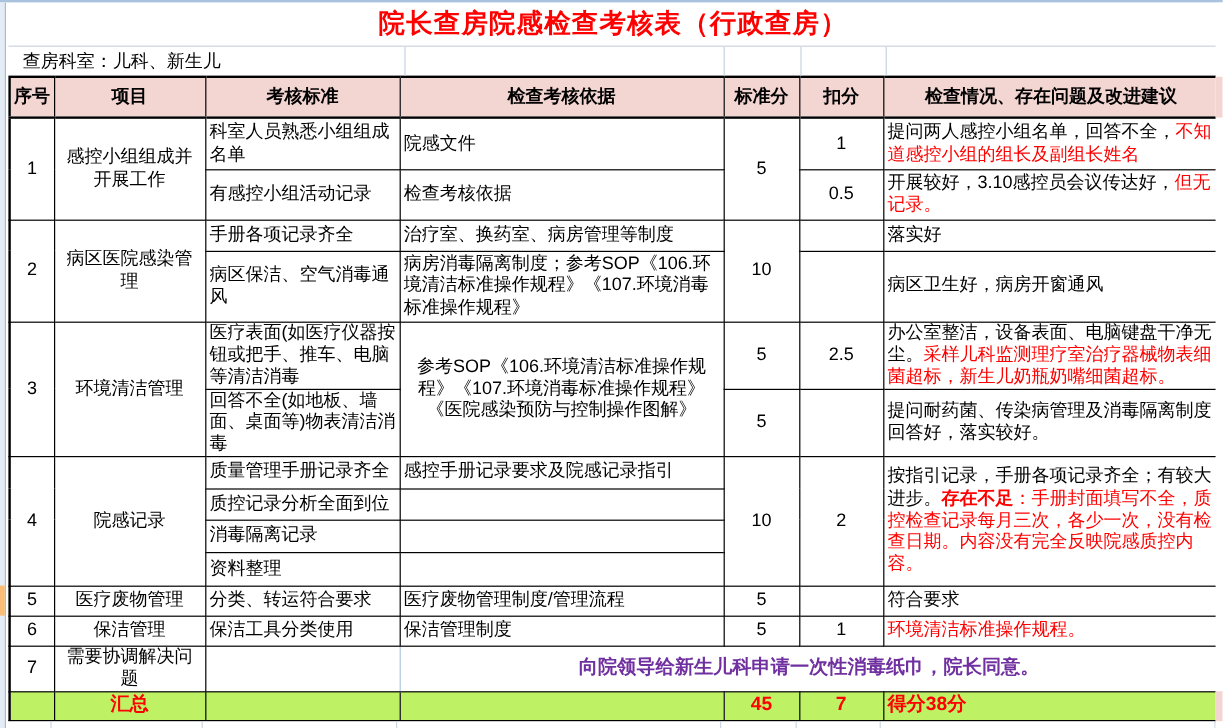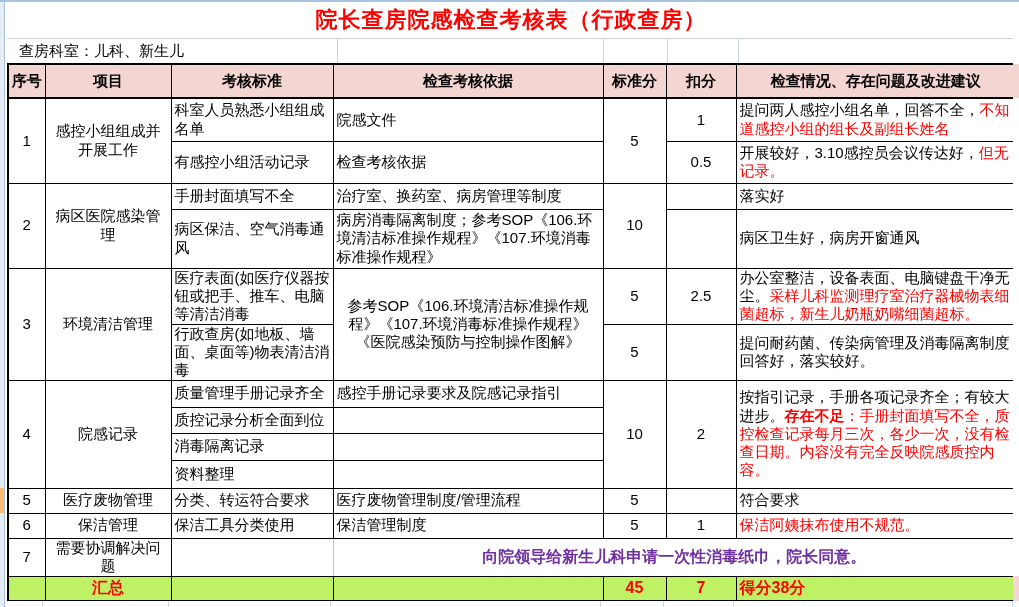--- a/index.html
+++ b/index.html
@@ -97,21 +97,21 @@
       <tr style="height:42px">
         <td>有感控小组活动记录</td>
         <td>检查考核依据</td>
         <td class="c">0.5</td>
         <td><span>开展较好，3.10感控员会议传达好，</span><span class="red">但无记录。</span></td>
       </tr>
 
       <tr style="height:26px">
         <td class="c" rowspan="2">2</td>
         <td class="c" rowspan="2">病区医院感染管理</td>
-        <td>手册封面填写不全</td>
+        <td>手册各项记录齐全</td>
         <td>治疗室、换药室、病房管理等制度</td>
         <td class="c" rowspan="2">10</td>
         <td class="c"></td>
         <td>落实好</td>
       </tr>
       <tr style="height:59px">
         <td>病区保洁、空气消毒通风</td>
         <td>病房消毒隔离制度；参考SOP《106.环境清洁标准操作规程》《107.环境消毒标准操作规程》</td>
         <td class="c"></td>
         <td>病区卫生好，病房开窗通风</td>
@@ -120,21 +120,21 @@
       <tr style="height:56px">
         <td class="c" rowspan="2">3</td>
         <td class="c" rowspan="2">环境清洁管理</td>
         <td>医疗表面(如医疗仪器按钮或把手、推车、电脑等清洁消毒</td>
         <td class="c" rowspan="2">参考SOP《106.环境清洁标准操作规程》《107.环境消毒标准操作规程》《医院感染预防与控制操作图解》</td>
         <td class="c">5</td>
         <td class="c">2.5</td>
         <td><span>办公室整洁，设备表面、电脑键盘干净无尘。</span><span class="red">采样儿科监测理疗室治疗器械物表细菌超标，新生儿奶瓶奶嘴细菌超标。</span></td>
       </tr>
       <tr style="height:56px">
-        <td>行政查房(如地板、墙面、桌面等)物表清洁消毒</td>
+        <td>回答不全(如地板、墙面、桌面等)物表清洁消毒</td>
         <td class="c">5</td>
         <td class="c"></td>
         <td>提问耐药菌、传染病管理及消毒隔离制度回答好，落实较好。</td>
       </tr>
 
       <tr style="height:27px">
         <td class="c" rowspan="4">4</td>
         <td class="c" rowspan="4">院感记录</td>
         <td>质量管理手册记录齐全</td>
         <td>感控手册记录要求及院感记录指引</td>
@@ -165,21 +165,21 @@
         <td>符合要求</td>
       </tr>
 
       <tr style="height:25px">
         <td class="c">6</td>
         <td class="c">保洁管理</td>
         <td>保洁工具分类使用</td>
         <td>保洁管理制度</td>
         <td class="c">5</td>
         <td class="c">1</td>
-        <td class="red">保洁阿姨抹布使用不规范。</td>
+        <td class="red">环境清洁标准操作规程。</td>
       </tr>
 
       <tr style="height:38px">
         <td class="c">7</td>
         <td class="c">需要协调解决问题</td>
         <td class="lightline" style="border-right-color:#AEC6E0"></td>
         <td colspan="4" class="purple">向院领导给新生儿科申请一次性消毒纸巾，院长同意。</td>
       </tr>
 
       <tr class="sumrow" style="height:25px">

